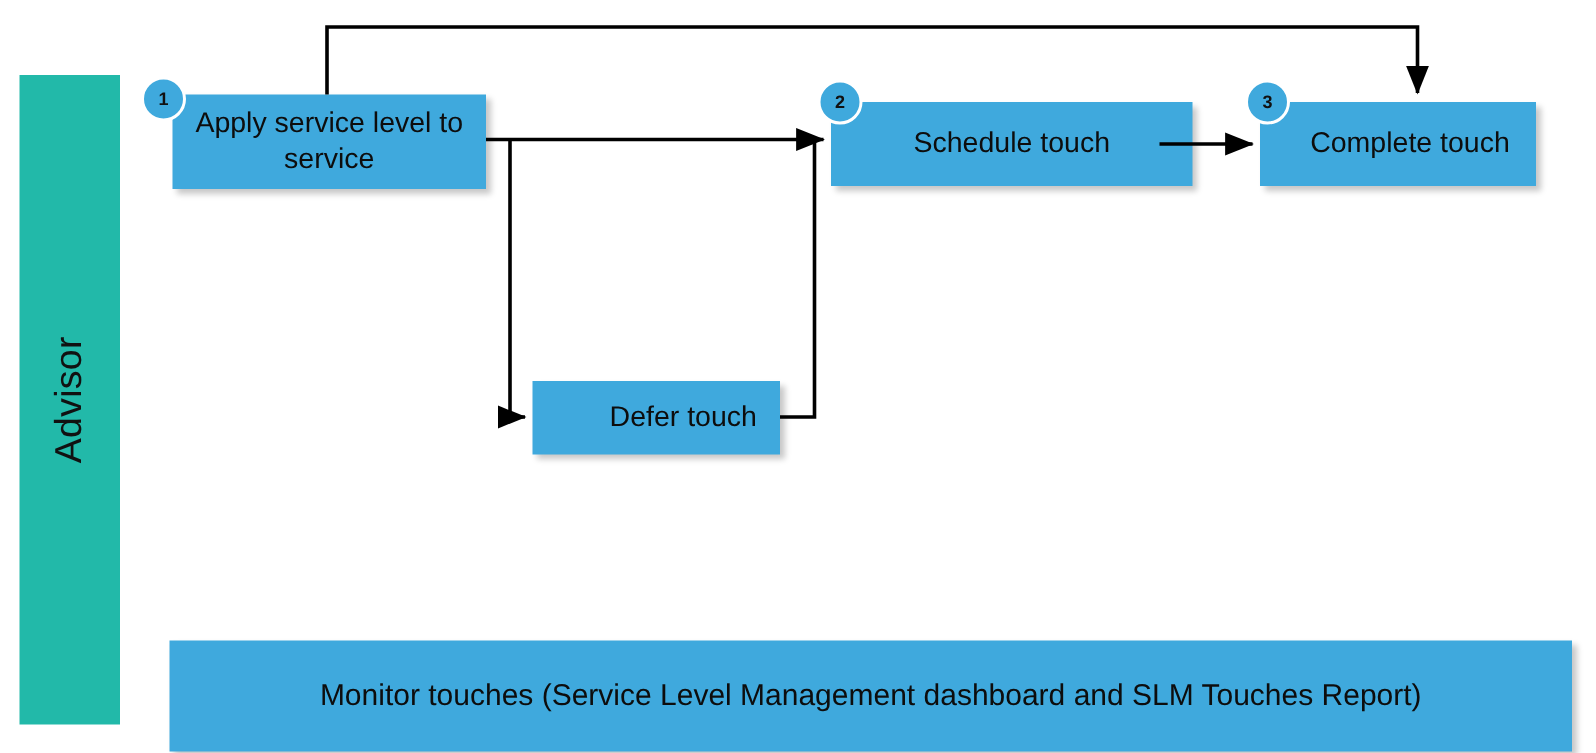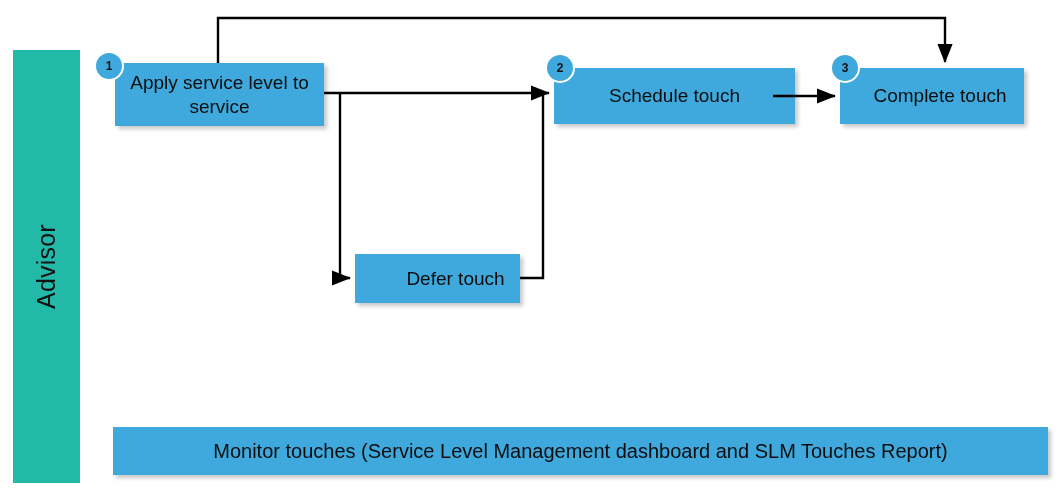--- a/index.html
+++ b/index.html
@@ -51,21 +51,21 @@
     line-height: 1.22;
     box-shadow: 3px 3px 4px rgba(0,0,0,0.22);
     box-sizing: border-box;
     padding: 2px 8px;
   }
   #box-apply   { left: 115px; top: 63px;  width: 209px; height: 63px; }
   #box-schedule{ left: 554px; top: 68px;  width: 241px; height: 56px; }
   #box-complete{ left: 840px; top: 68px;  width: 184px; height: 56px; padding-left: 24px; }
   #box-defer   { left: 355px; top: 254px; width: 165px; height: 49px; padding-left: 44px; }
   #box-monitor {
-    left: 113px; top: 427px; width: 935px; height: 48px;
+    left: 113px; top: 427px; width: 935px; height: 74px;
     font-size: 20px;
   }
 
   
   .badge {
     position: absolute;
     width: 30px;
     height: 30px;
     border-radius: 50%;
     background: #3fa9dd;

